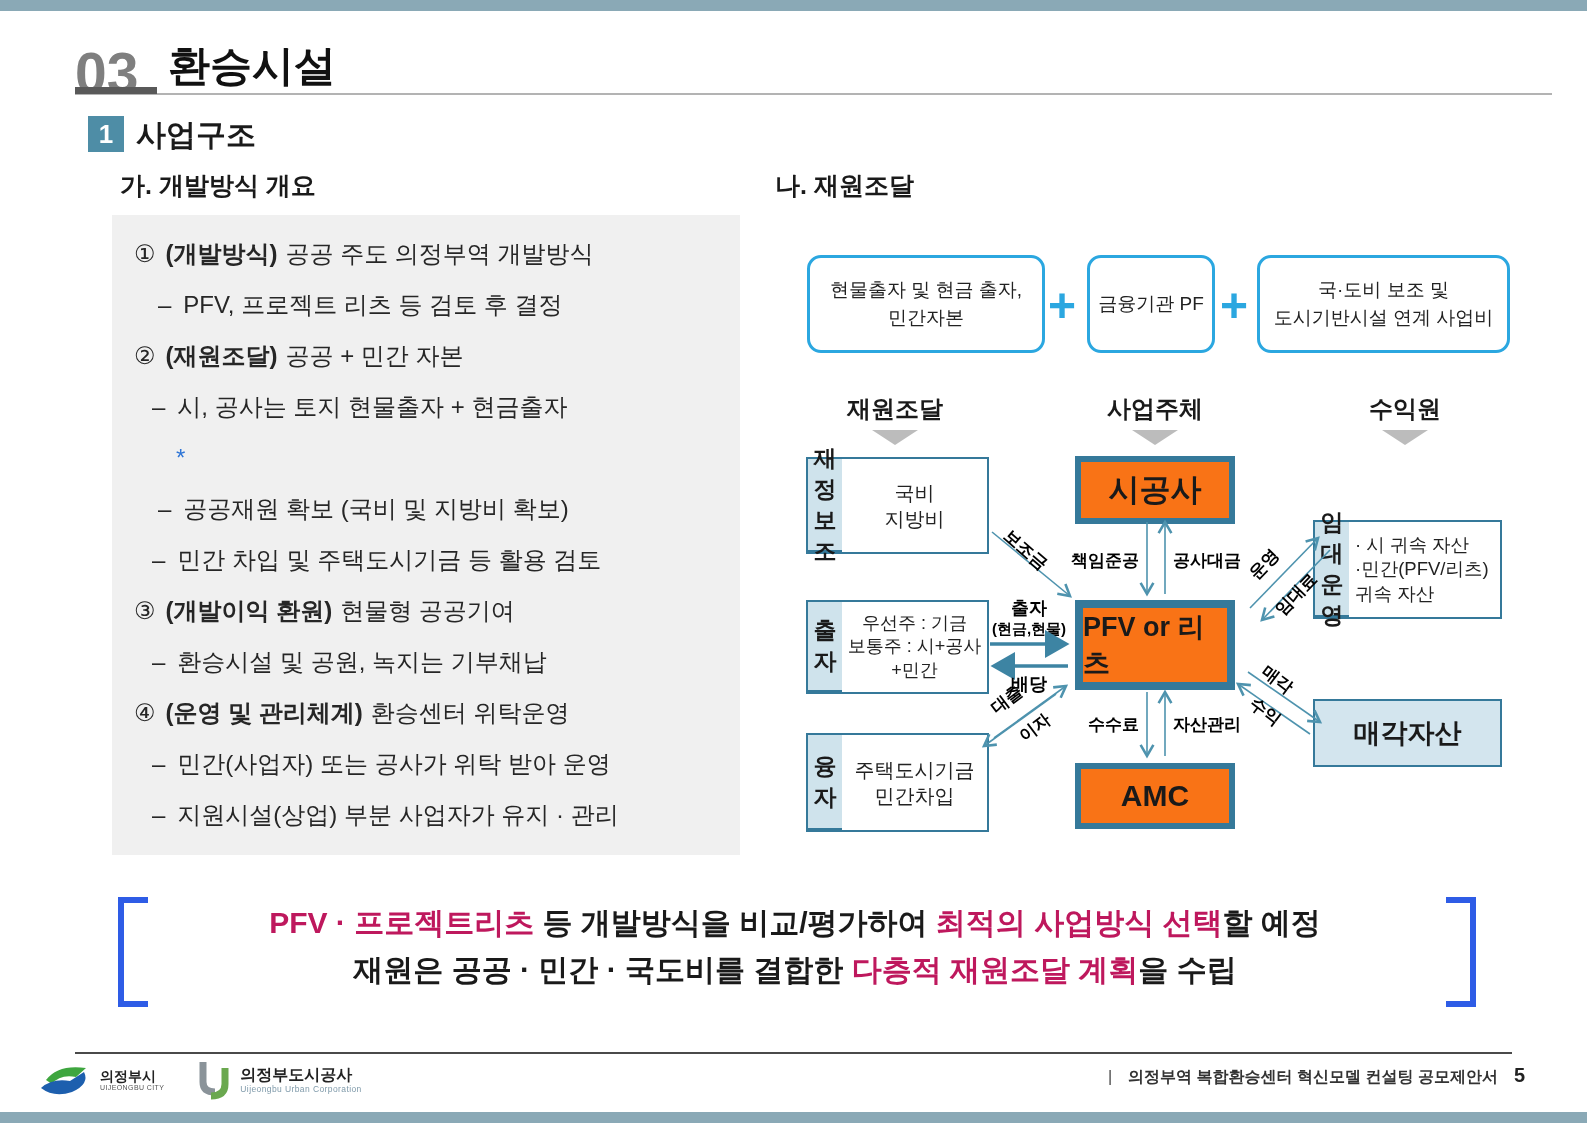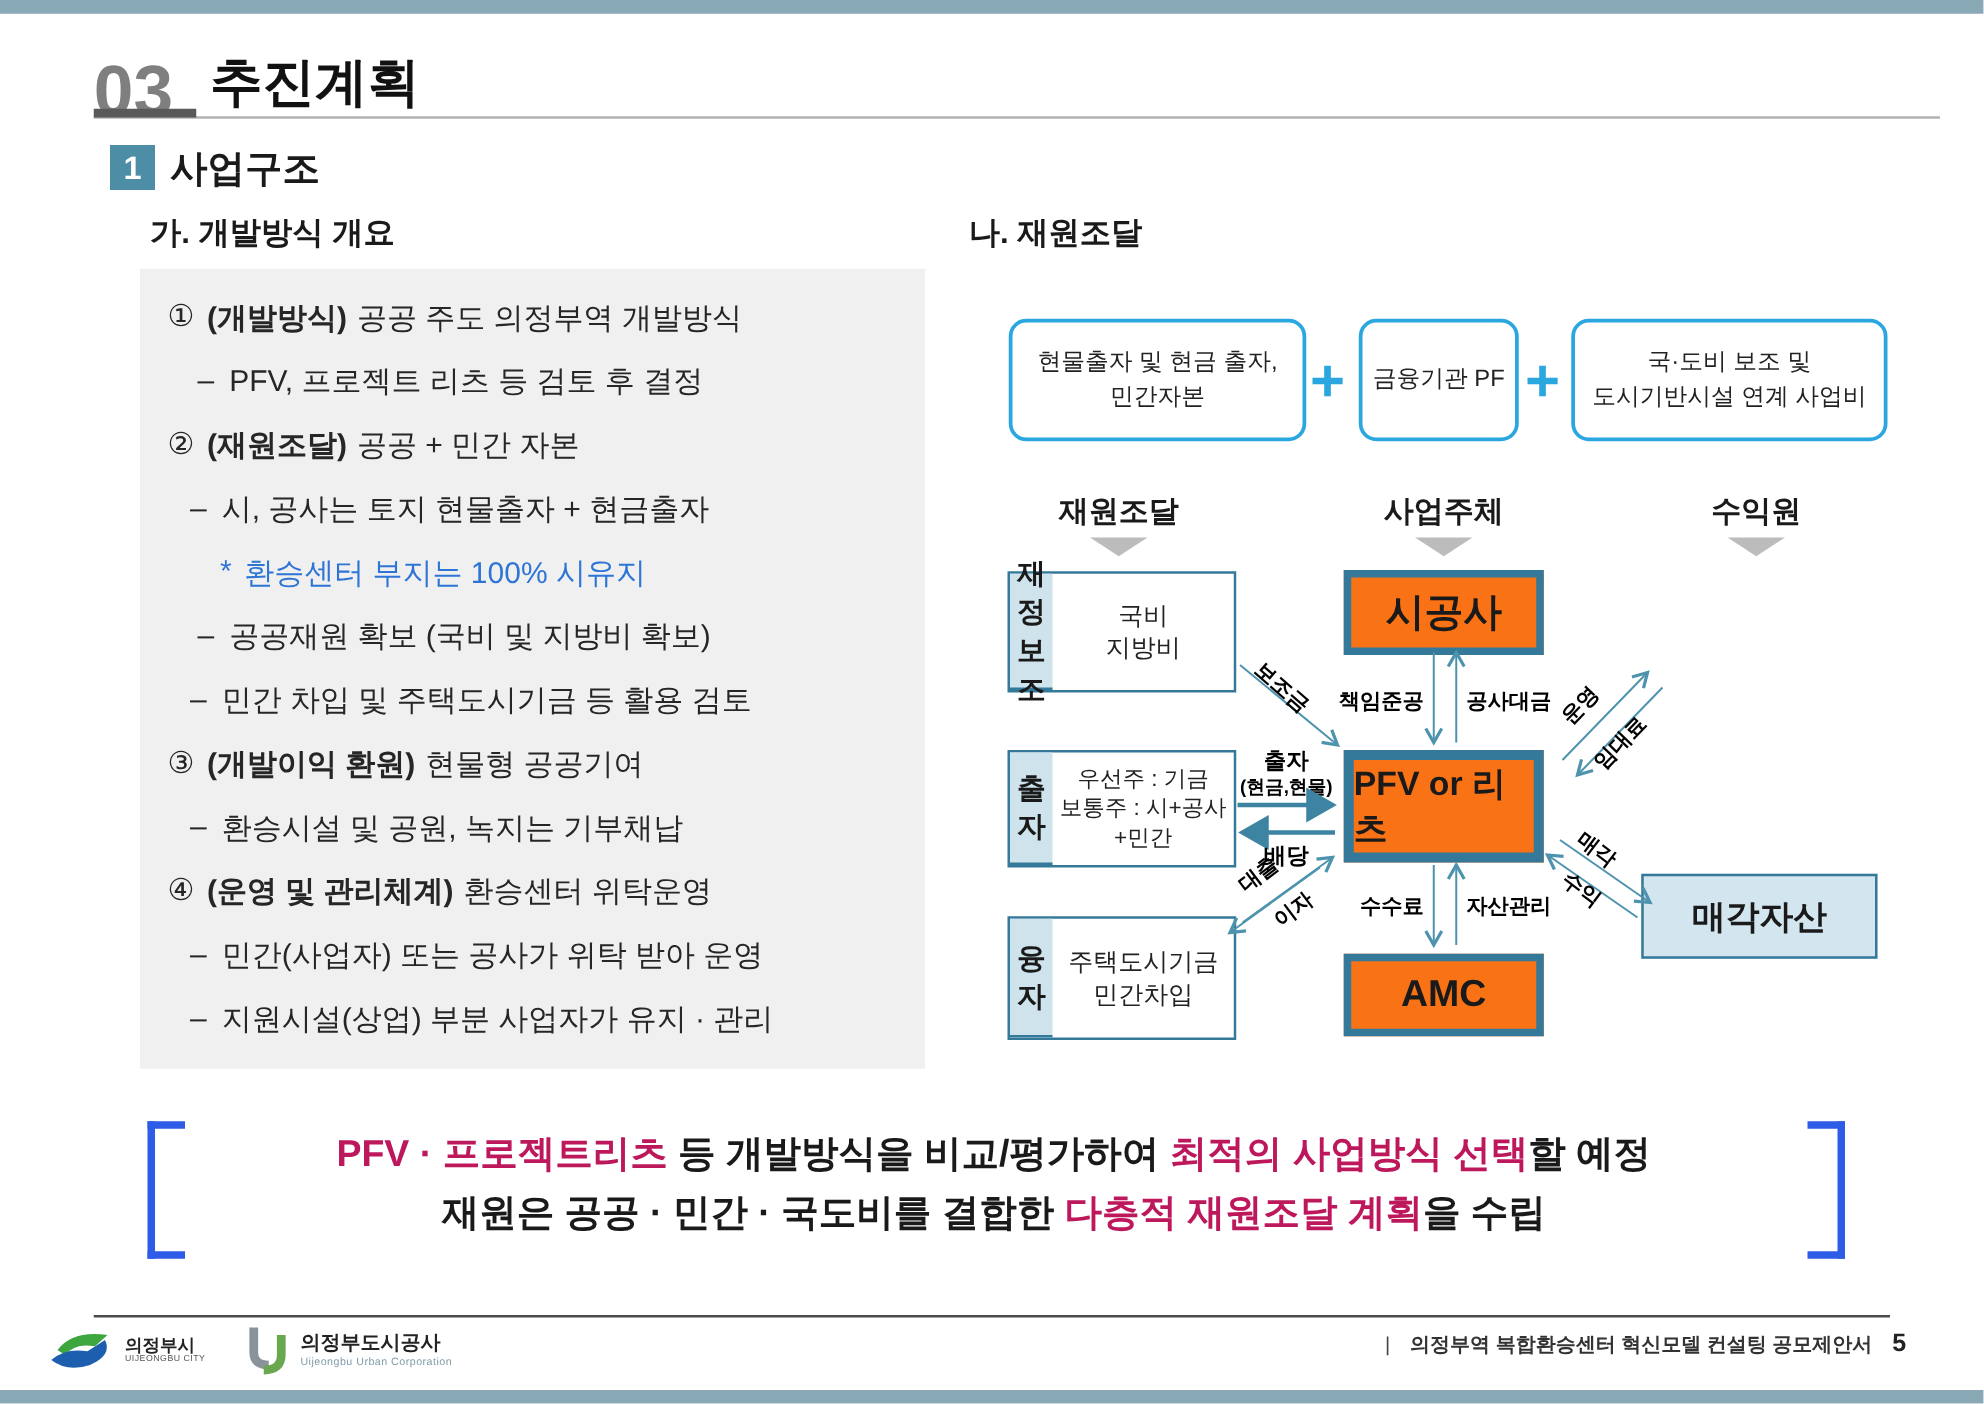--- a/index.html
+++ b/index.html
@@ -71,21 +71,21 @@
 <body>
 
 <div id="slide">
 
   <div class="abs bar" style="top:0"></div>
   <div class="abs bar" style="top:1112px"></div>
 
   <div class="abs h1num">03</div>
   <div class="abs h1line"></div>
   <div class="abs h1bar"></div>
-  <div class="abs h1title">추진계획</div>
+  <div class="abs h1title">환승시설</div>
 
   <div class="abs badge">1</div>
   <div class="abs sectitle">사업구조</div>
 
   <div class="abs subhead" style="left:120px">가. 개발방식 개요</div>
   <div class="abs graybox"></div>
   <div class="abs list">
     <div class="li n">
         <span class="mk">①</span>
         <span class="lb">(개발방식)</span>
@@ -99,21 +99,20 @@
         <span class="mk">②</span>
         <span class="lb">(재원조달)</span>
         <span class="tx" style="margin-left:8px">공공 + 민간 자본</span>
       </div>
     <div class="li d" style="padding-left:40px">
         <span class="mk">–</span>
         <span class="tx">시, 공사는 토지 현물출자 + 현금출자</span>
       </div>
     <div class="li s">
         <span class="mk">*</span>
-        <span class="tx">환승센터 부지는 100% 시유지</span>
       </div>
     <div class="li d">
         <span class="mk">–</span>
         <span class="tx">공공재원 확보 (국비 및 지방비 확보)</span>
       </div>
     <div class="li d" style="padding-left:40px">
         <span class="mk">–</span>
         <span class="tx">민간 차입 및 주택도시기금 등 활용 검토</span>
       </div>
     <div class="li n">
@@ -156,20 +155,25 @@
   <div class="abs tri" style="left:1132px;top:430px"></div>
   <div class="abs collabel" style="left:1320px;top:393px">수익원</div>
   <div class="abs tri" style="left:1382px;top:430px"></div>
 
   <div class="abs hbox" style="left:806px;top:457px;width:179px;height:93px">
     <div class="hd">재정보조</div>
     <div class="bd">국비
 지방비</div>
   </div>
   <div class="abs bigbox" style="left:1075px;top:456px;width:148px;height:56px;font-size:31px">시공사</div>
+  <div class="abs hbox" style="left:1313px;top:520px;width:185px;height:95px">
+    <div class="hd">임대운영</div>
+    <div class="bd left" style="white-space:pre-line">· 시 귀속 자산
+·민간(PFV/리츠) 귀속 자산</div>
+  </div>
   <div class="abs hbox" style="left:806px;top:600px;width:179px;height:90px">
     <div class="hd">출자</div>
     <div class="bd" style="font-size:18px">우선주 : 기금
 보통주 : 시+공사+민간</div>
   </div>
   <div class="abs bigbox" style="left:1075px;top:600px;width:144px;height:74px;border-width:8px;font-size:27px">PFV or 리츠</div>
   <div class="abs salebox" style="left:1313px;top:699px;width:185px;height:64px">매각자산</div>
   <div class="abs hbox" style="left:806px;top:733px;width:179px;height:95px">
     <div class="hd">융자</div>
     <div class="bd">주택도시기금

